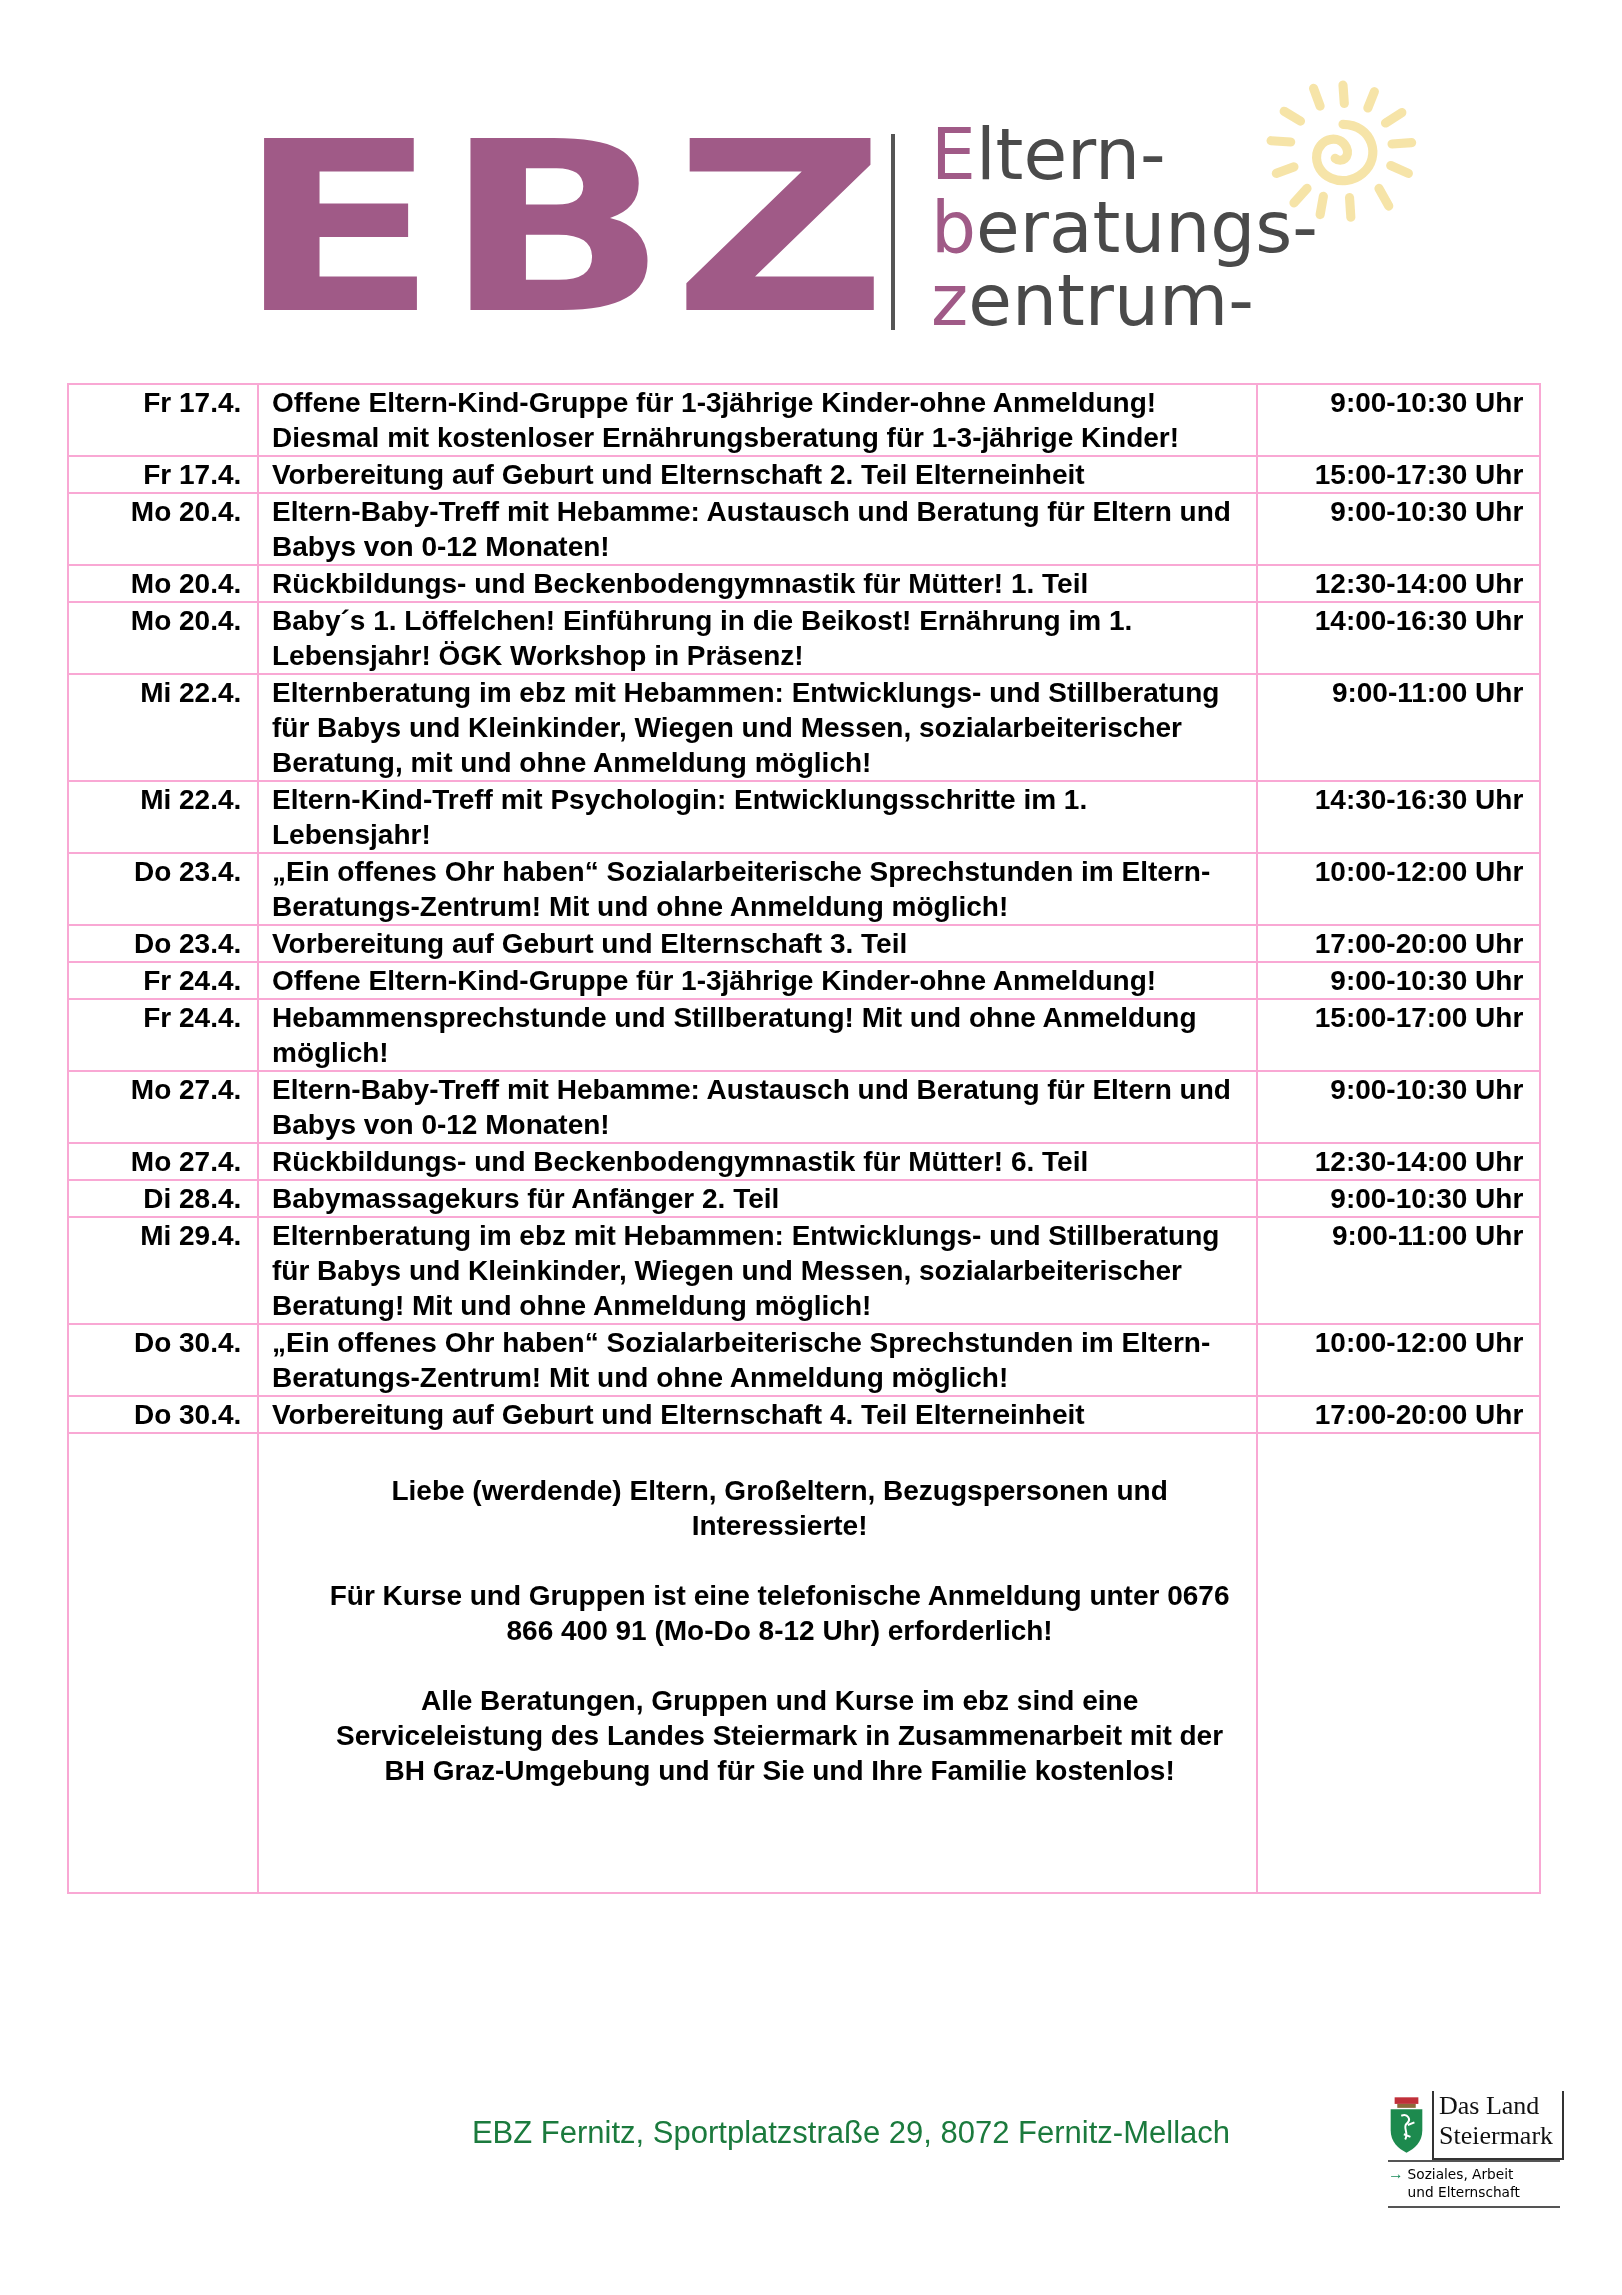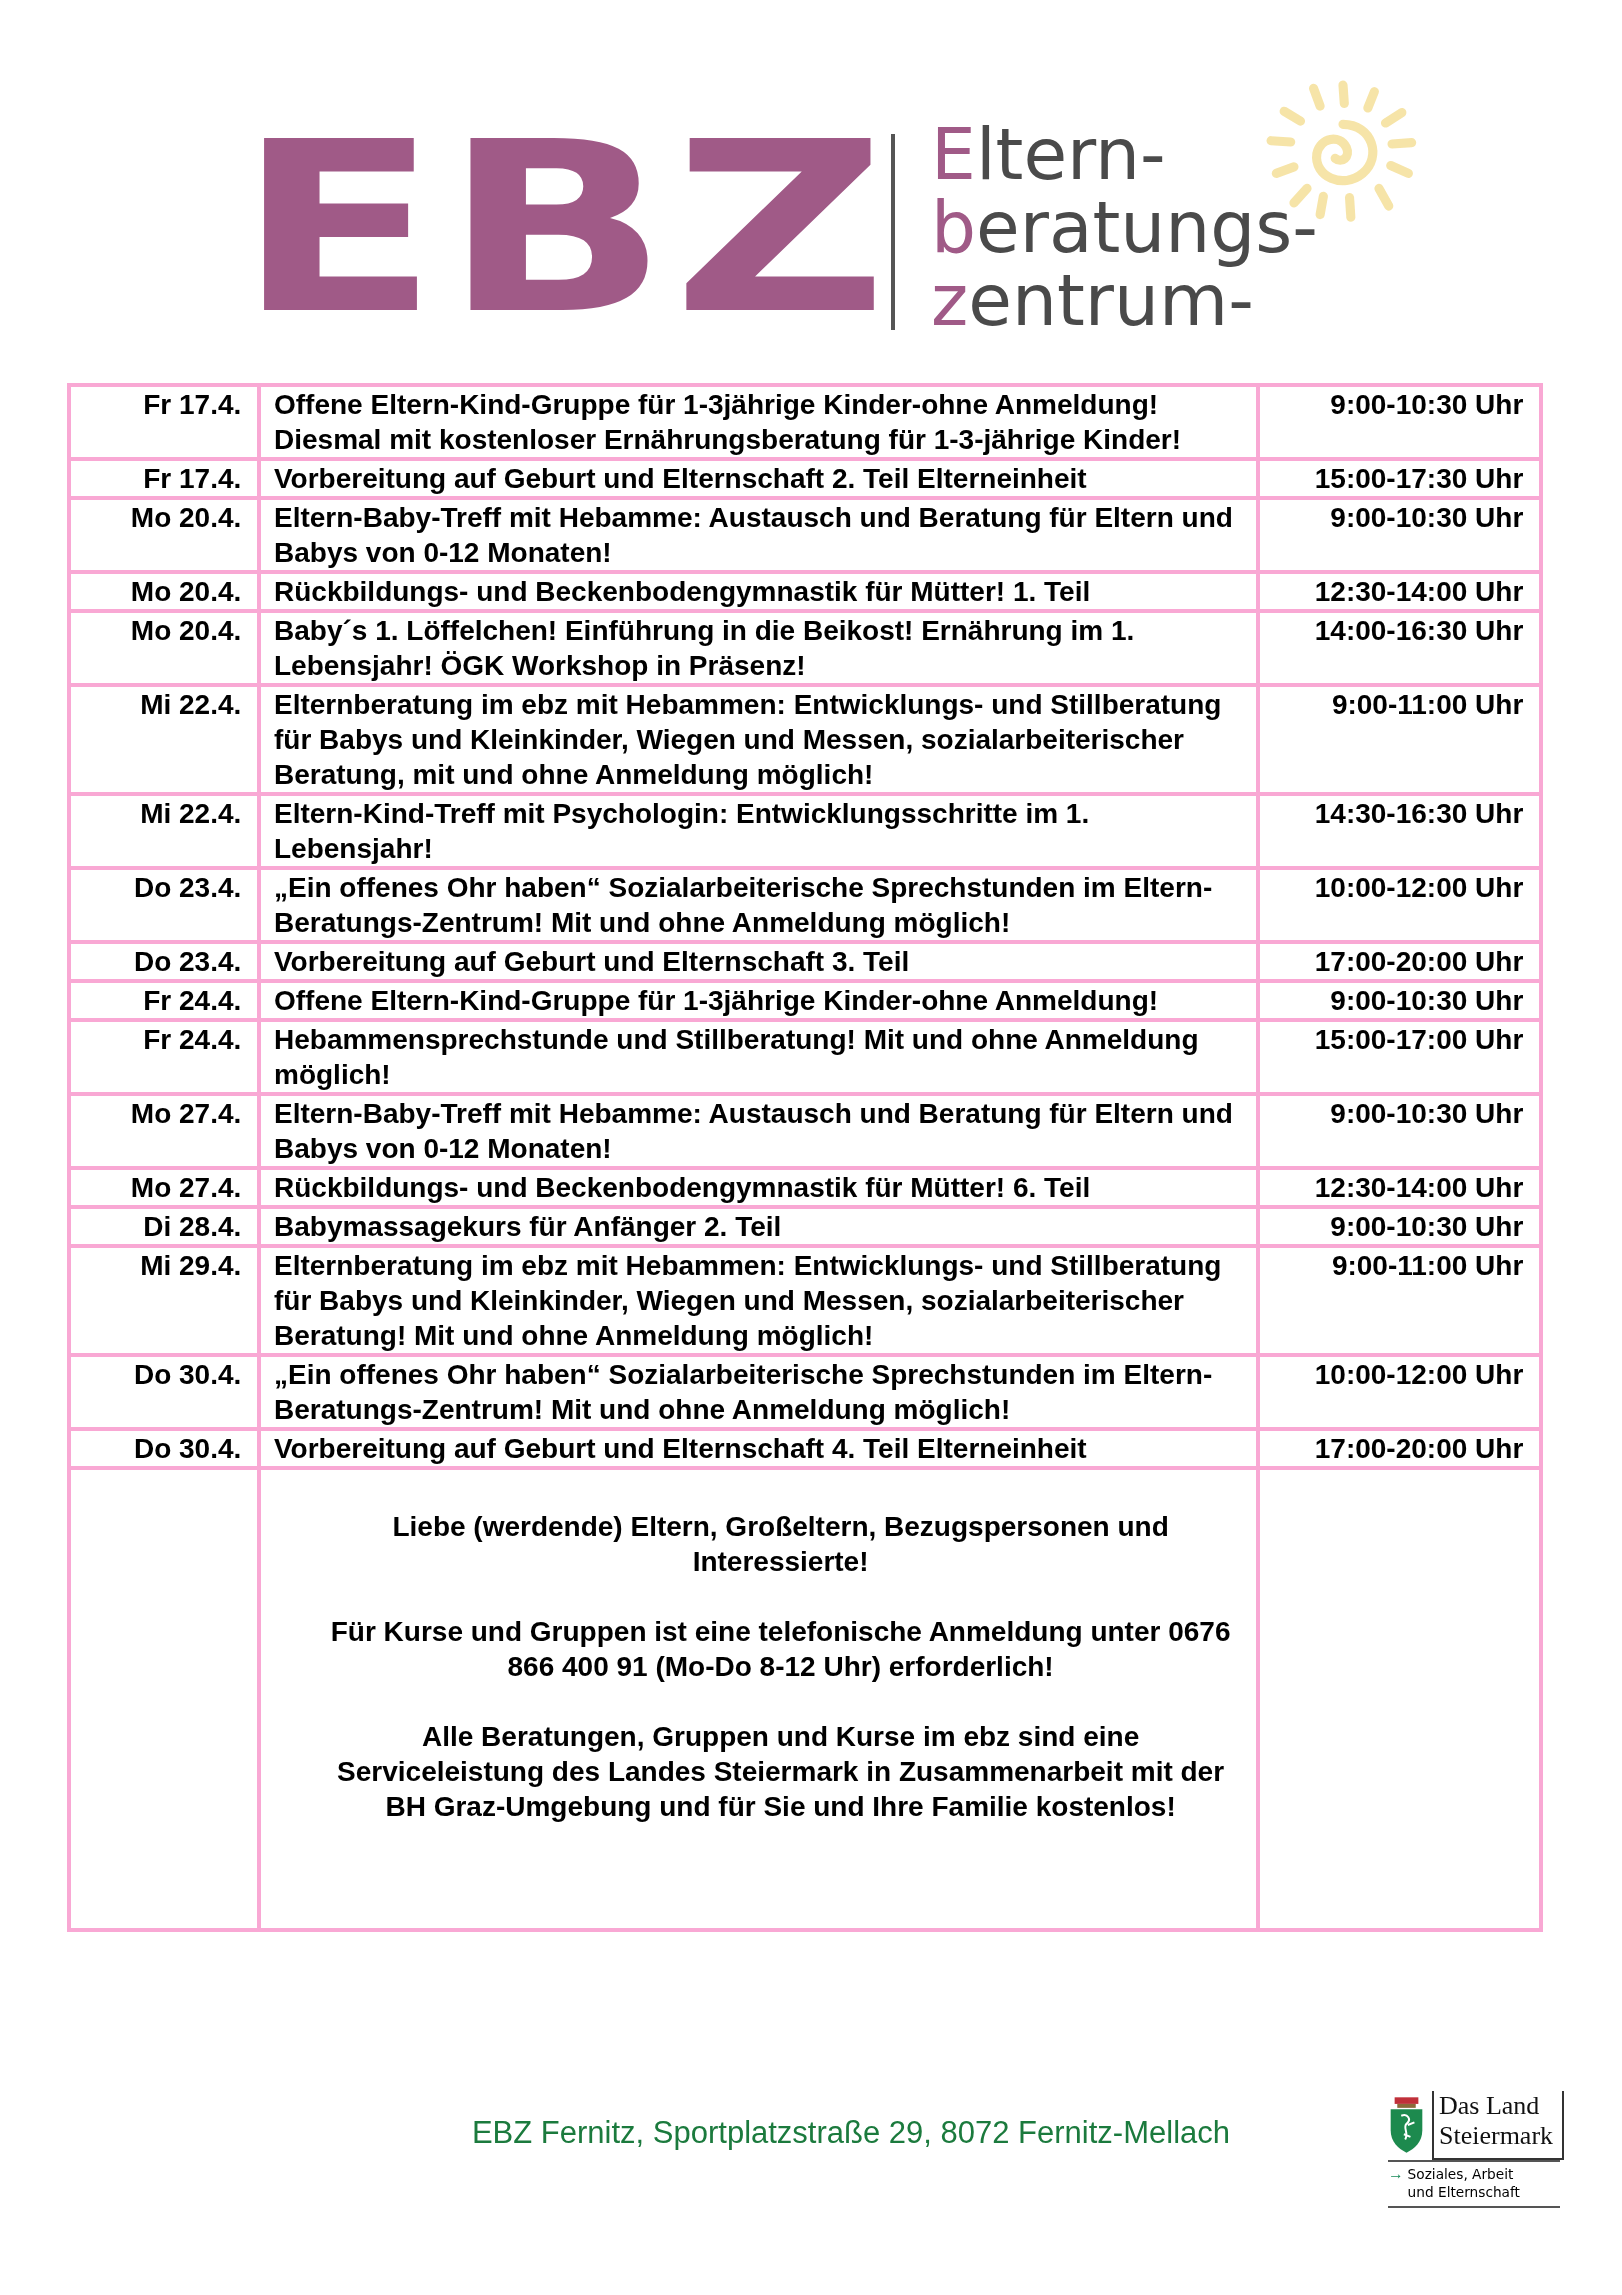--- a/index.html
+++ b/index.html
@@ -8,21 +8,21 @@
   
   .logo { position: absolute; left: 222px; top: 118px; width: 1211px; height: 222px; margin-left: 15px; }
   .ebz-letters { position: absolute; left: 0; top: 13px; font-family: "DejaVu Sans", sans-serif; font-weight: bold; font-size: 236px; line-height: 196px; letter-spacing: 3.9px; color: #a05a87; transform: scaleX(1.25) scaleY(1.0); transform-origin: left top; }
   .logo-divider { position: absolute; left: 654px; top: 16.4px; width: 3.9px; height: 196px; background: #555555; }
   .logo-words { position: absolute; left: 694px; top: 0px; font-family: "DejaVu Sans", sans-serif; font-size: 71px; line-height: 73px; color: #4a4a4a; font-weight: normal; }
   .logo-words .first { color: #a05a87; }
   .sun { position: absolute; left: 1021px; top: -46px; width: 170px; height: 157px; }
 
   
   .schedule { position: absolute; left: 67px; top: 383px; width: 1471px; border-collapse: collapse; table-layout: fixed; }
-  .schedule td { border: 4px solid #f9a8d4; vertical-align: top; font-weight: bold; font-size: 28px; line-height: 35px; padding: 0 11.8px 0 13px; }
+  .schedule td { border: 2px solid #f9a8d4; vertical-align: top; font-weight: bold; font-size: 28px; line-height: 35px; padding: 0 11.8px 0 13px; }
   .schedule col.c-date { width: 190px; }
   .schedule col.c-desc { width: 999px; }
   .schedule col.c-time { width: 283px; }
   .schedule td.date { text-align: right; padding-right: 15.7px; }
   .schedule td.time { text-align: right; padding-right: 15.7px; white-space: nowrap; }
   .schedule td.desc { text-align: left; padding-left: 13px; }
   .schedule tr.notes td { height: 458px; }
   .notes-text { text-align: center; font-weight: bold; font-size: 28px; line-height: 35px; padding-top: 39px; margin-left: 43px; }
   .notes-text p { margin: 0 0 35px 0; }
 

